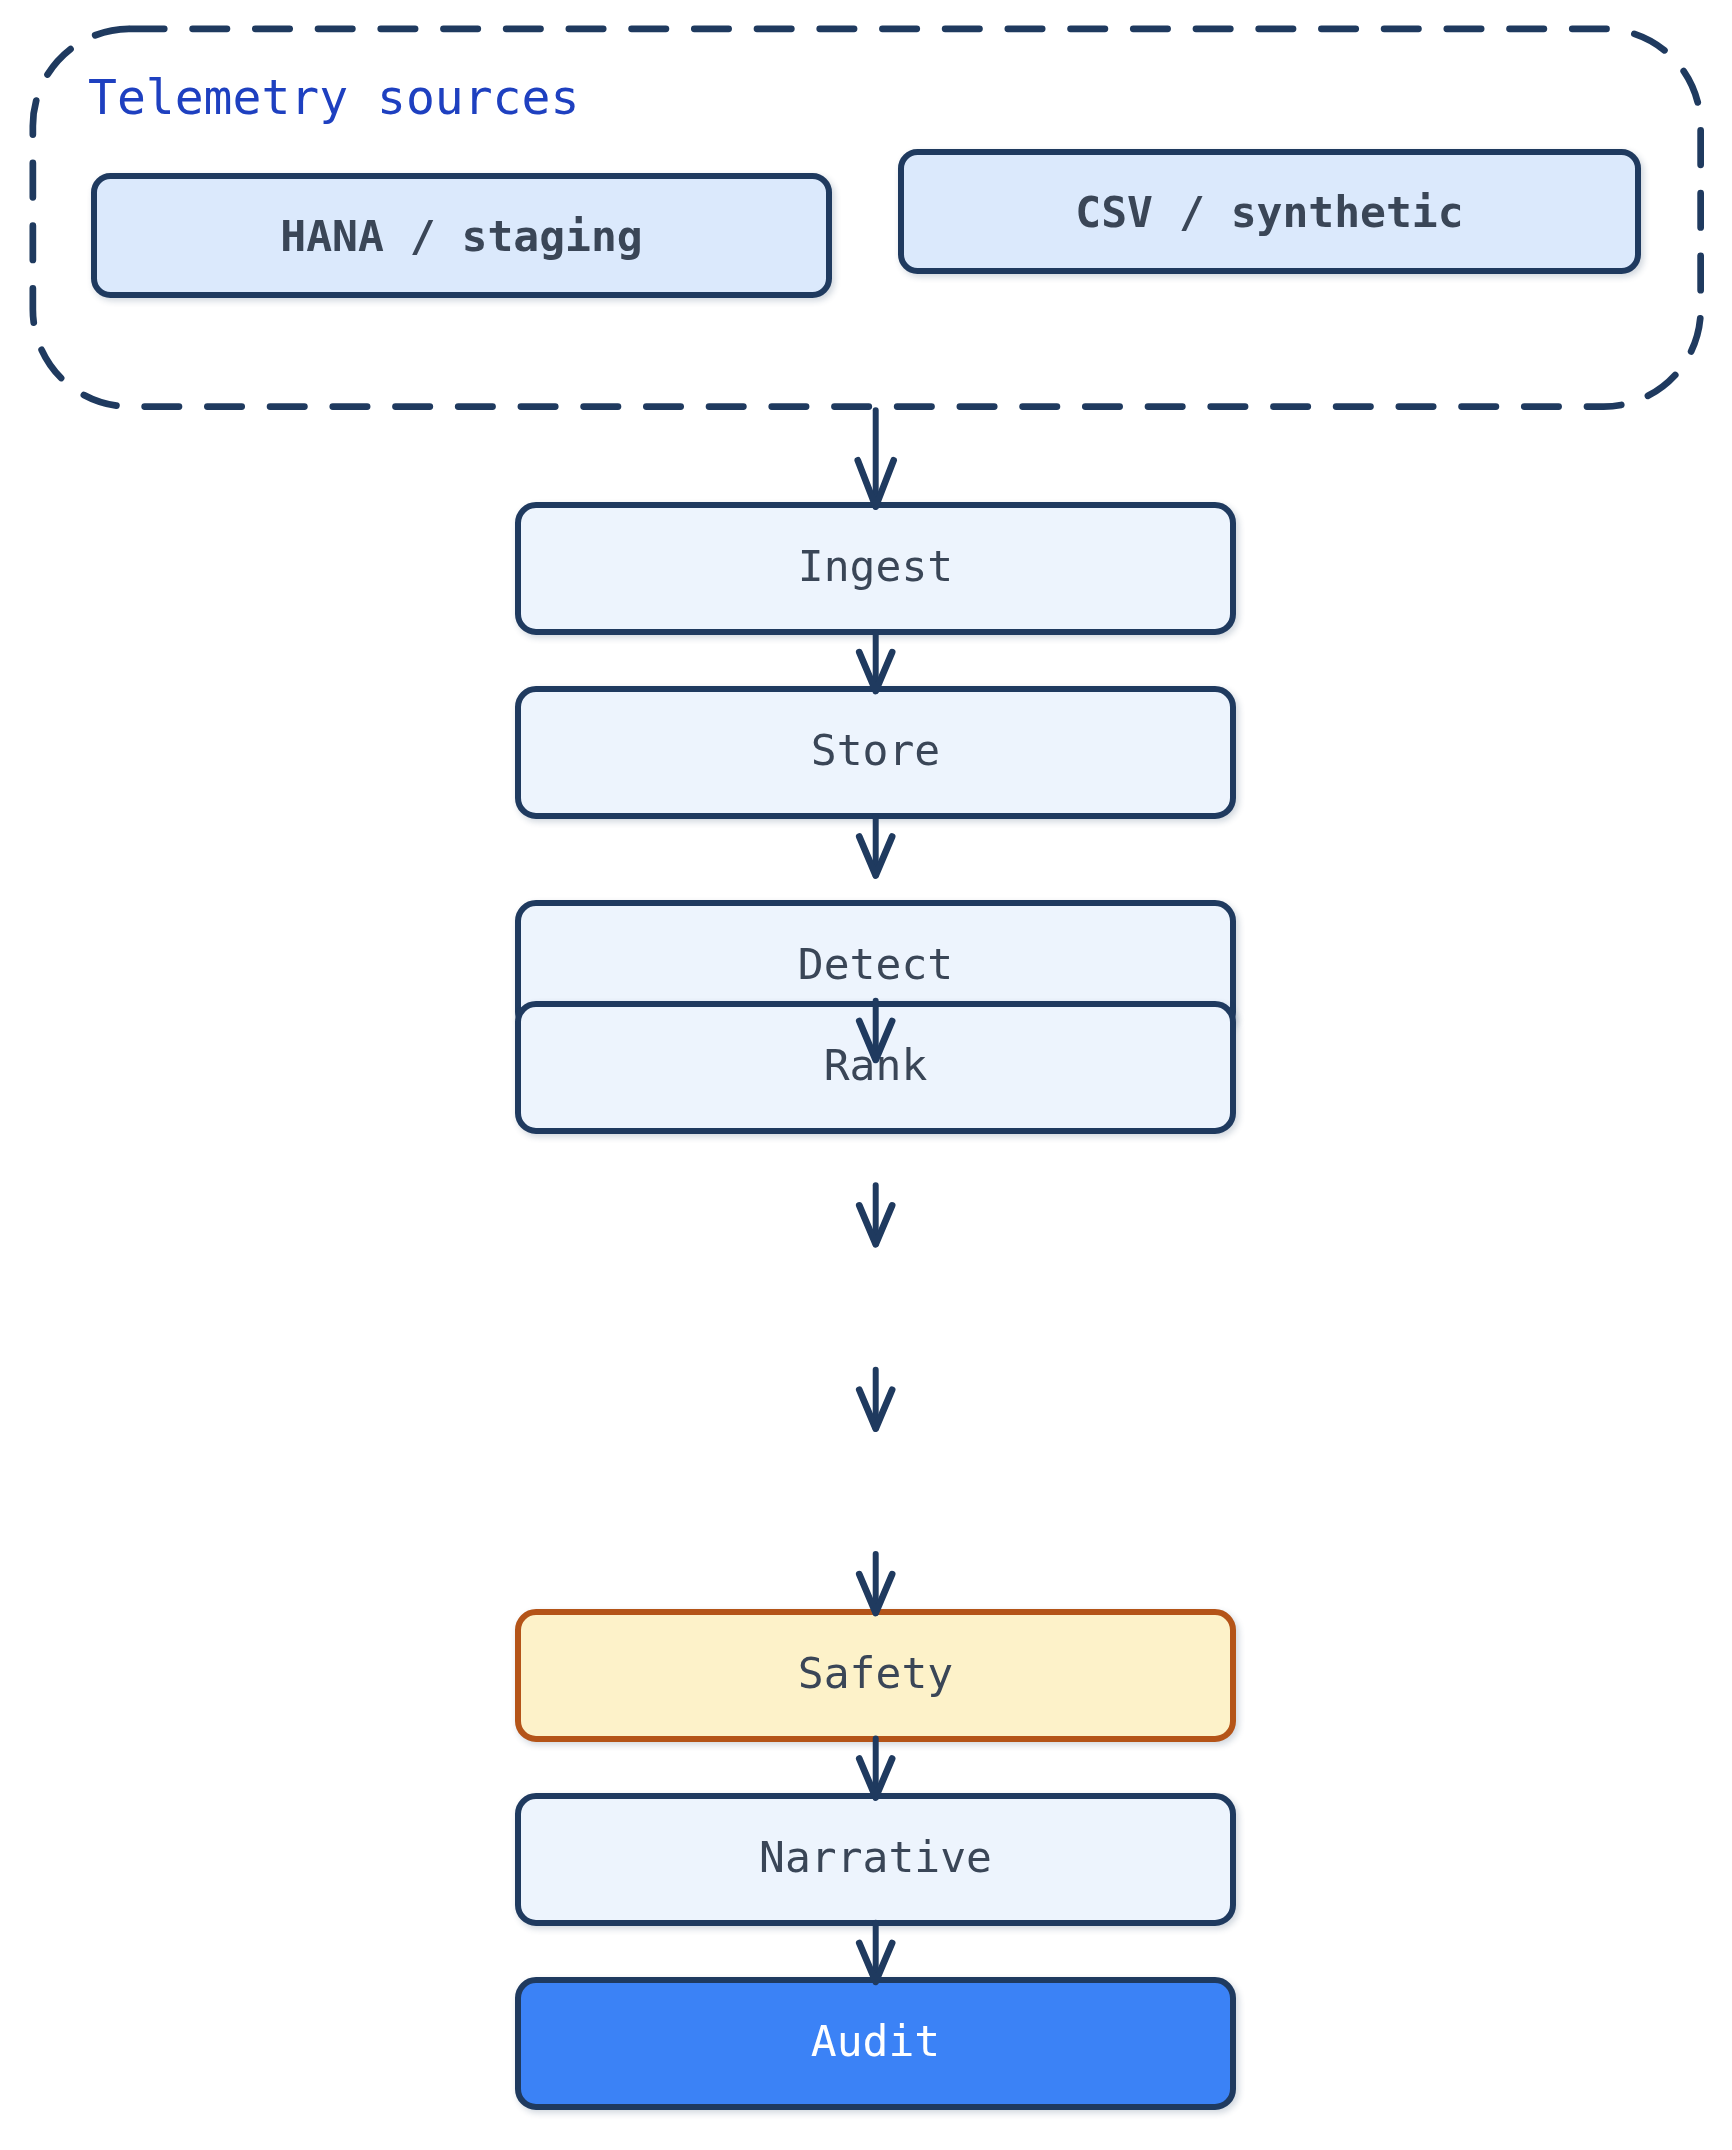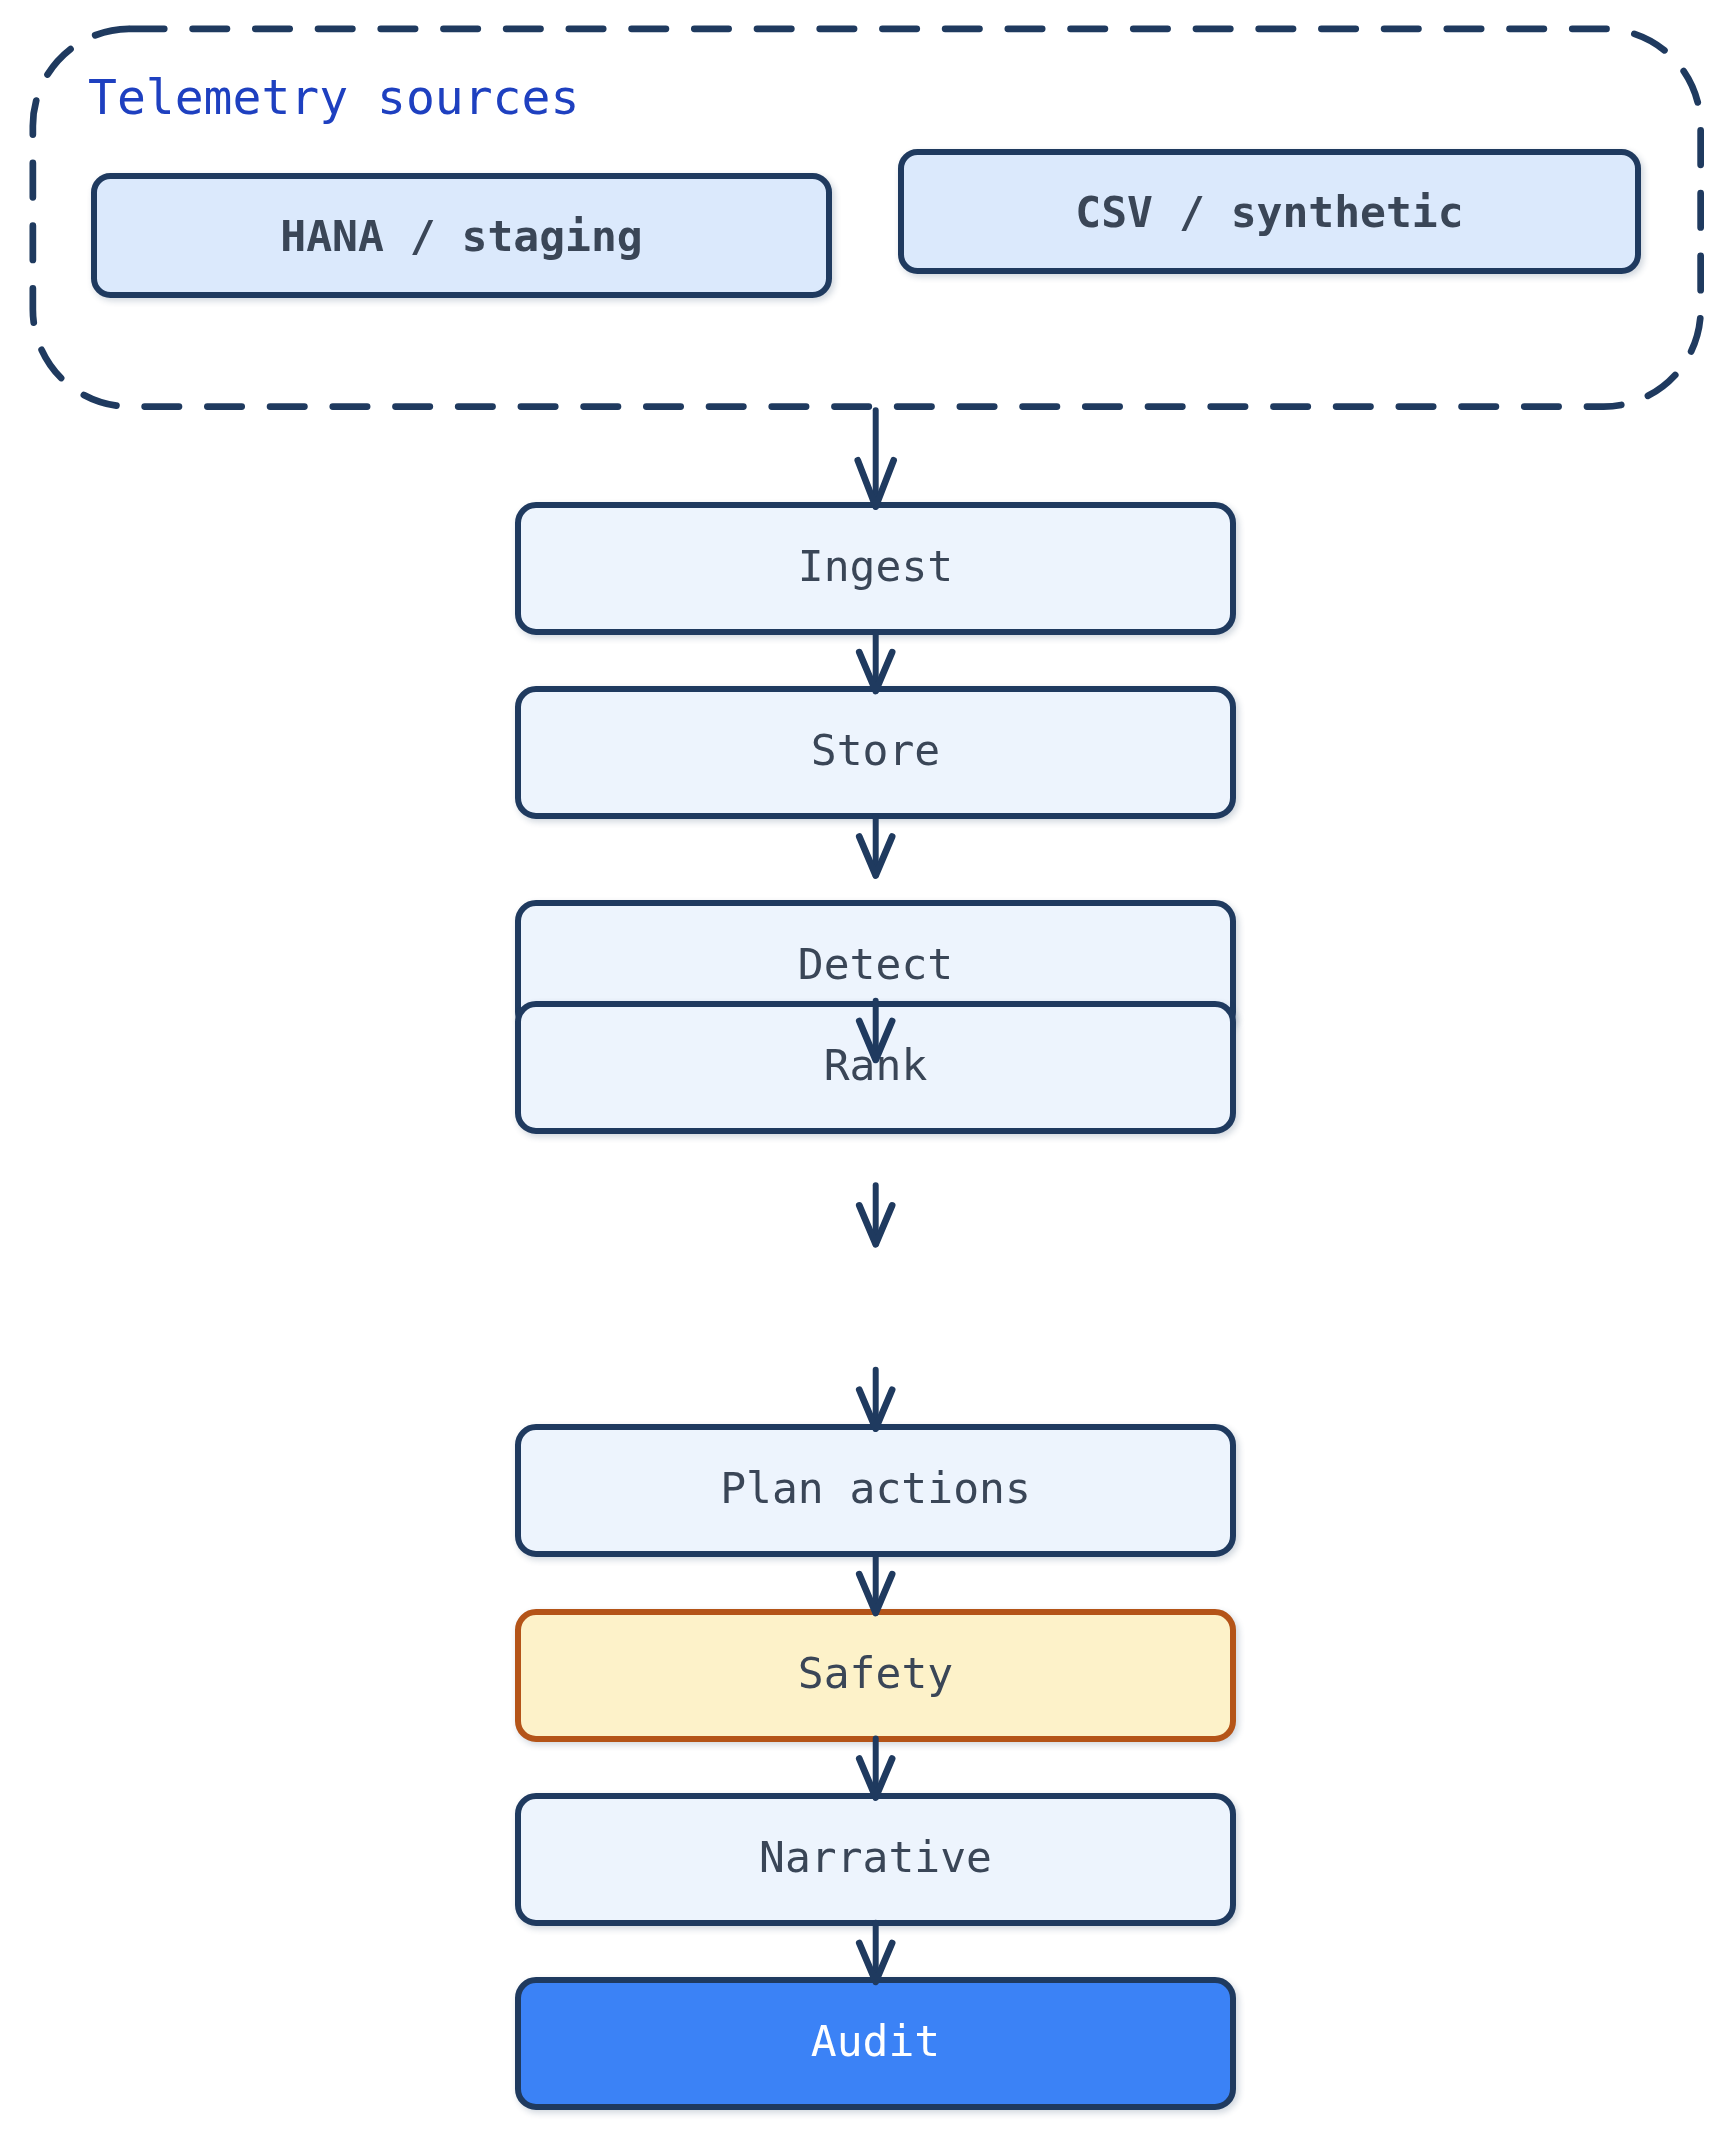--- a/index.html
+++ b/index.html
@@ -83,23 +83,20 @@
   </div>
   <div class="node" style="top:686px">
     <span>Store</span>
   </div>
   <div class="node" style="top:900px">
     <span>Detect</span>
   </div>
   <div class="node" style="top:1001px">
     <span>Rank</span>
   </div>
-  <div class="node" style="top:1424px">
-    <span>Plan actions</span>
-  </div>
   <div class="node highlight" style="top:1609px">
     <span>Safety</span>
   </div>
   <div class="node" style="top:1793px">
     <span>Narrative</span>
   </div>
   <div class="node accent" style="top:1977px">
     <span>Audit</span>
   </div>
 

